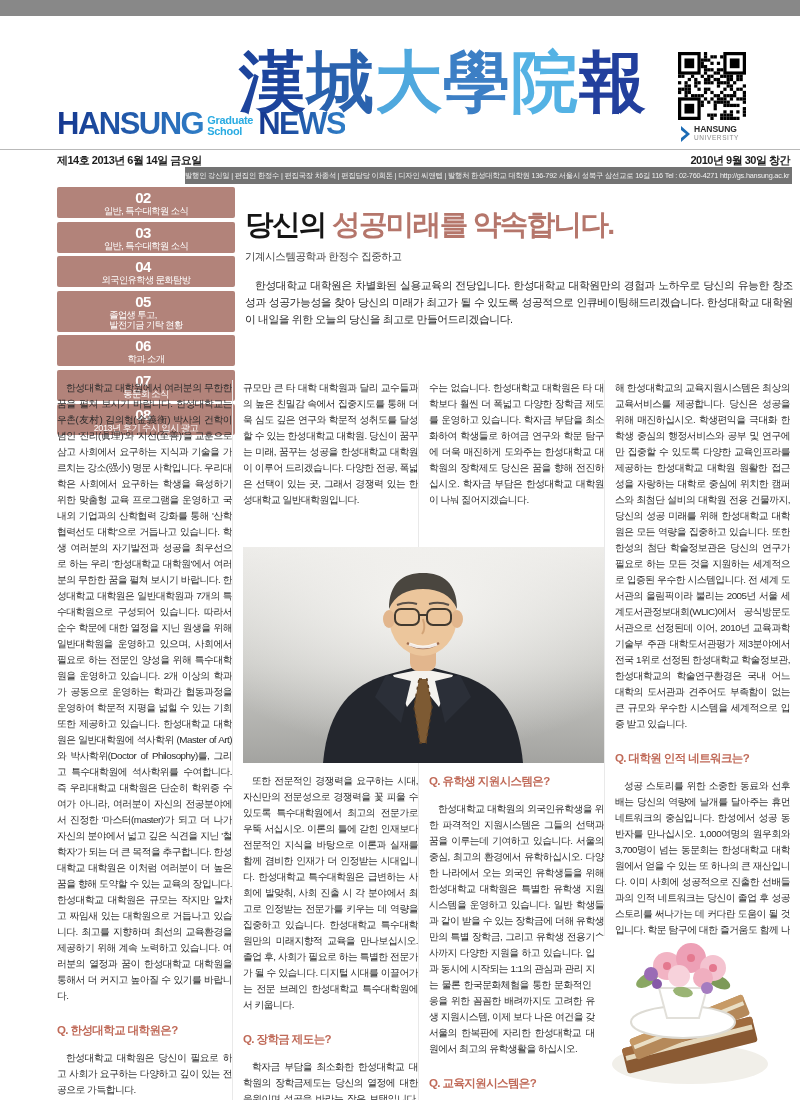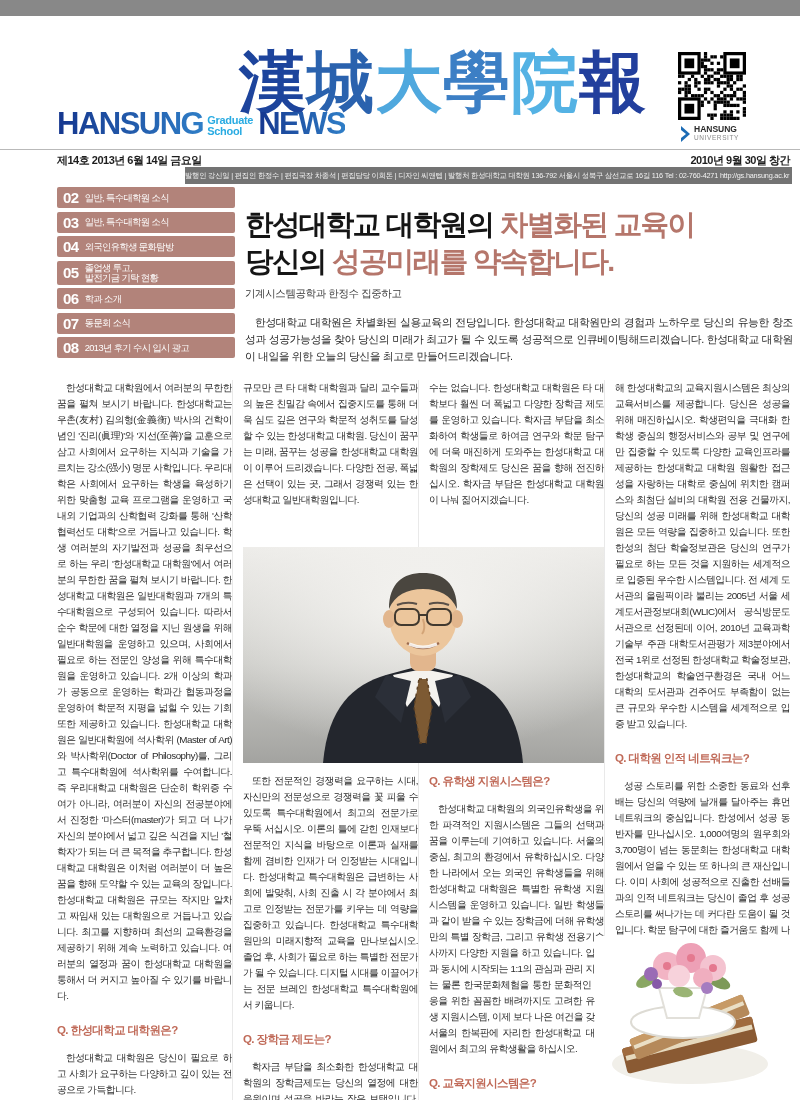--- a/index.html
+++ b/index.html
@@ -34,21 +34,21 @@
   .issue-left  { font-size:11px; font-weight:bold; color:#1e1e1e; letter-spacing:-0.5px; }
   .issue-right { font-size:11px; font-weight:bold; color:#1e1e1e; letter-spacing:-0.5px; }
 
   .pub-bar { position:absolute; top:151px; left:185px; right:8px; height:17px; background:#737373;
              color:#f2f2f2; font-size:7.3px; line-height:17px; text-align:left; letter-spacing:-0.2px;
              white-space:nowrap; overflow:hidden; }
 
   
   .sidebar { position:absolute; left:57px; top:171px; width:178px; }
   .toc-item { background:#b2837a; color:#fff; border-radius:2px; margin-bottom:3.5px;
-              display:flex; align-items:center; padding:2px 6px; min-height:21px; }
+              display:flex; align-items:center; padding:2px 6px; min-height:21px;flex-direction:column; }
   .toc-num { font-size:15px; font-weight:bold; letter-spacing:-0.5px; margin-right:6px; }
   .toc-label { font-size:9.3px; letter-spacing:-0.6px; line-height:10px; }
 
   
   .head-block { position:absolute; left:245px; top:190px; width:548px; }
   .headline { font-size:28.5px; font-weight:800; color:#151515; line-height:37px; letter-spacing:-1.6px; }
   .headline .accent { color:#b5766b; }
   .byline { margin-top:7px; font-size:10.5px; color:#3a3a3a; letter-spacing:-0.4px; }
   .intro { margin-top:13px; font-size:10.8px; line-height:17px; color:#262626; text-align:justify;
            letter-spacing:-0.4px; text-indent:10px; }
@@ -282,23 +282,20 @@
     </div>
     <div class="toc-item">
       <span class="toc-num">08</span>
       <span class="toc-label">2013년 후기 수시 입시 광고</span>
     </div>
   </div>
 
   <div class="head-block">
     <div class="headline">
       <div>
-        <span>한성대학교 대학원의 </span><span class="accent">차별화된 교육이</span>
-      </div>
-      <div>
         <span>당신의 </span><span class="accent">성공미래를 약속합니다.</span>
       </div>
     </div>
     <div class="byline">기계시스템공학과 한정수 집중하고</div>
     <div class="intro">한성대학교 대학원은 차별화된 실용교육의 전당입니다. 한성대학교 대학원만의 경험과 노하우로 당신의 유능한 창조성과 성공가능성을 찾아 당신의 미래가 최고가 될 수 있도록 성공적으로 인큐베이팅해드리겠습니다. 한성대학교 대학원이 내일을 위한 오늘의 당신을 최고로 만들어드리겠습니다.</div>
   </div>
 
   <div class="columns">
 
     <div class="col">

